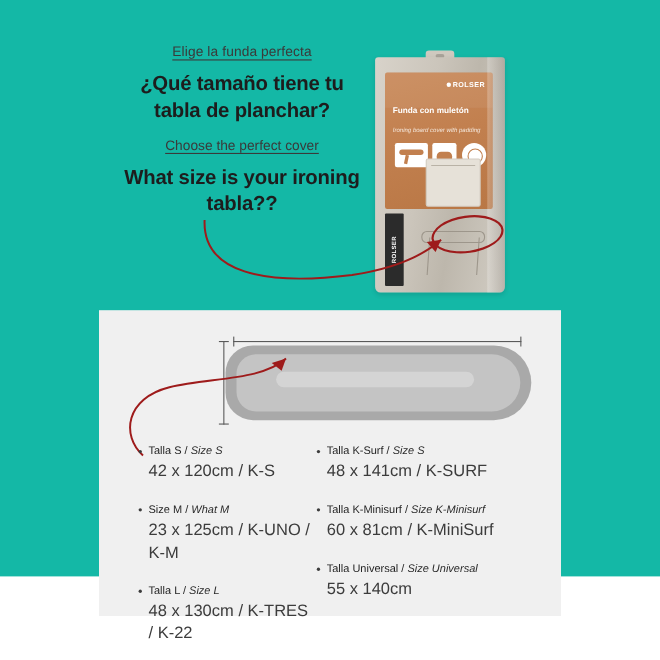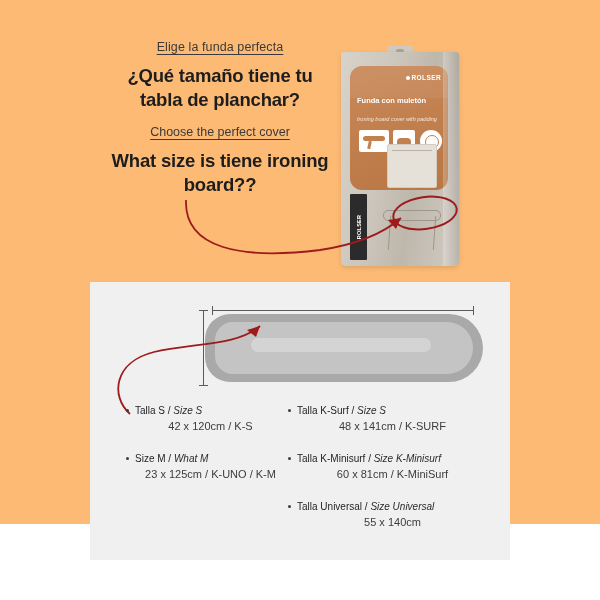--- a/index.html
+++ b/index.html
@@ -12,21 +12,21 @@
     background: #ffffff;
     font-family: "Liberation Sans", sans-serif;
     overflow: hidden;
     position: relative;
   }
 
   #page {
     position: relative;
     width: 600px;
     height: 524px;
-    background: #fdba74;
+    background: #14b8a6;
   }
 
   
   .headline-block {
     position: absolute;
     left: 110px;
     top: 40px;
     width: 220px;
     text-align: center;
   }
@@ -109,21 +109,21 @@
     background: #a9a39a;
   }
   
   .pkg-label {
     position: absolute;
     left: 9px;
     top: 14px;
     width: 98px;
     height: 124px;
     background: linear-gradient(165deg, #c98a5c 0%, #c2804f 45%, #b97745 100%);
-    border-radius: 12px;
+    border-radius: 2px;
     overflow: hidden;
   }
   .pkg-label-top {
     position: absolute;
     left: 0; top: 0; right: 0;
     height: 32px;
     background: rgba(255,255,255,0.06);
   }
   .brand {
     position: absolute;
@@ -427,37 +427,36 @@
     background: #3c3c3c;
   }
   .size-name {
     font-size: 10px;
     color: #1f1f1f;
     line-height: 1.3;
   }
   .size-name b { font-weight: normal; }
   .size-name i { font-style: italic; color: #2a2a2a; }
   .size-dims {
-    font-size: 11px;
+    font-size: 15px;
     color: #3c3c3c;
     line-height: 1.35;
     margin-top: 2px;
-    text-align: center;
   }
 </style>
 </head>
 <body>
 
 <div id="page">
 
   <div class="headline-block">
     <div class="eyebrow-es">Elige la funda perfecta</div>
     <div class="title-es">¿Qué tamaño tiene tu tabla de planchar?</div>
     <div class="eyebrow-en">Choose the perfect cover</div>
-    <div class="title-en">What size is tiene ironing board??</div>
+    <div class="title-en">What size is your ironing tabla??</div>
   </div>
 
   <div class="package">
     <div class="pkg-hangtab"></div>
     <div class="pkg-bag">
       <div class="pkg-label">
         <div class="pkg-label-top"></div>
         <div class="brand"><span class="dot"></span><span>ROLSER</span></div>
         <div class="label-h1">Funda con muletón</div>
         <div class="label-h2">Ironing board cover with padding</div>
@@ -520,20 +519,26 @@
       <div class="size-dims">42 x 120cm / K-S</div>
     </div>
 
     <div class="size-item">
       <div class="size-name">
         <b>Size M</b><span> / </span><i>What M</i>
       </div>
       <div class="size-dims">23 x 125cm / K-UNO / K-M</div>
     </div>
 
+    <div class="size-item">
+      <div class="size-name">
+        <b>Talla L</b><span> / </span><i>Size L</i>
+      </div>
+      <div class="size-dims">48 x 130cm / K-TRES / K-22</div>
+    </div>
 
   </div>
 
   <div class="size-list col-right">
 
     <div class="size-item">
       <div class="size-name">
         <b>Talla K-Surf</b><span> / </span><i>Size S</i>
       </div>
       <div class="size-dims">48 x 141cm / K-SURF</div>

